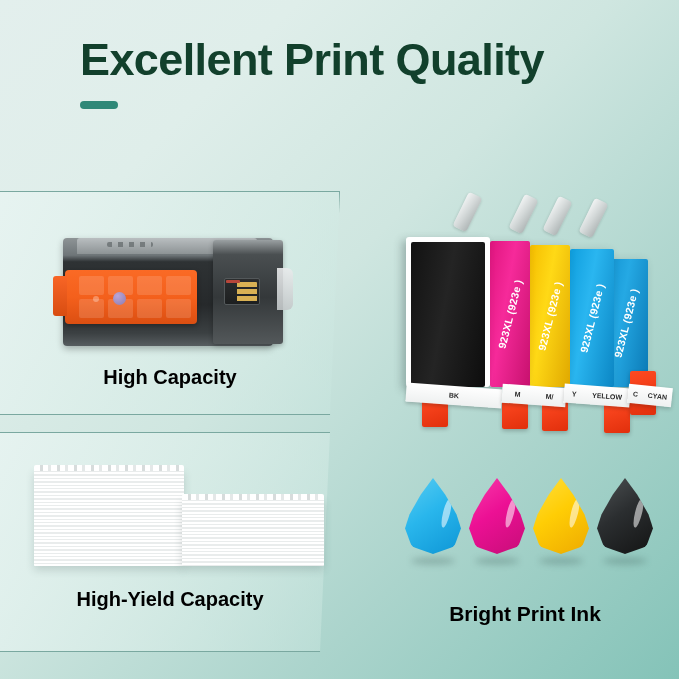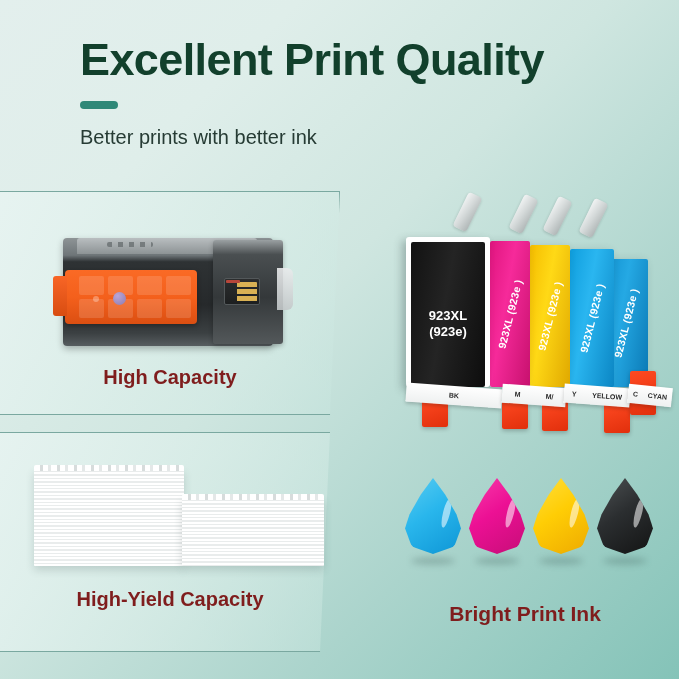--- a/index.html
+++ b/index.html
@@ -34,21 +34,21 @@
     left:-60px; top:191px; width:400px; height:224px;
     clip-path:polygon(60px 0, 400px 0, 390px 224px, 60px 224px);
   }
   #panel-yield {
     left:-60px; top:432px; width:400px; height:220px;
     clip-path:polygon(60px 0, 390px 0, 380px 220px, 60px 220px);
   }
 
   .caption {
     position:absolute; font-size:20px; font-weight:bold;
-    color:#7f1d1d; white-space:nowrap; text-align:center;
+    color:#000000; white-space:nowrap; text-align:center;
   }
   #caption-capacity { left:0; top:366px; width:340px; }
   #caption-yield    { left:0; top:588px; width:340px; }
   #caption-bright   { left:380px; top:602px; width:290px; font-size:21px; }
 
   
   #cartridge-photo {
     position:absolute; left:63px; top:230px; width:238px; height:122px;
   }
   .cart-shell {
@@ -227,21 +227,20 @@
   #drop-m  { left:64px; } #drop-m .drop  { background:linear-gradient(145deg,#f93bab 0%,#ec1094 45%,#c70d78 100%); }
   #drop-y  { left:128px; }#drop-y .drop  { background:linear-gradient(145deg,#ffdf3d 0%,#ffcd05 45%,#eeaa00 100%); }
   #drop-k  { left:192px; }#drop-k .drop  { background:linear-gradient(145deg,#4e5254 0%,#2b2e30 45%,#131414 100%); }
 </style>
 </head>
 <body>
 
 <div id="header">
   <div id="title">Excellent Print Quality</div>
   <div id="accent-rule"></div>
-  <div id="subtitle">Better prints with better ink</div>
 </div>
 
 <div id="panel-capacity" class="panel"></div>
 
 <div id="cartridge-photo">
   <div class="cart-shell">
     <div class="cart-top-lip"></div>
     <div class="cart-vents"></div>
   </div>
   <div class="cart-right-block"></div>
@@ -298,24 +297,20 @@
     <div class="ink-vtext">923XL (923e )</div>
   </div>
 
   <div id="ink-m" class="ink-cart">
     <div class="ink-face"></div>
     <div class="ink-vtext">923XL (923e )</div>
   </div>
 
   <div id="ink-bk" class="ink-cart">
     <div class="ink-face"></div>
-    <div id="ink-bk-text">
-      <div>923XL</div>
-      <div>(923e)</div>
-    </div>
   </div>
 
   <div class="red-tab" style="left:24px;  bottom:6px;"></div>
   <div class="red-tab" style="left:104px; bottom:4px;"></div>
   <div class="red-tab" style="left:144px; bottom:2px;"></div>
   <div class="red-tab" style="left:206px; bottom:0px;"></div>
   <div class="red-tab" style="left:232px; bottom:18px; height:44px;"></div>
 
   <div id="strip-1" class="label-strip">
     <span>BK</span>

